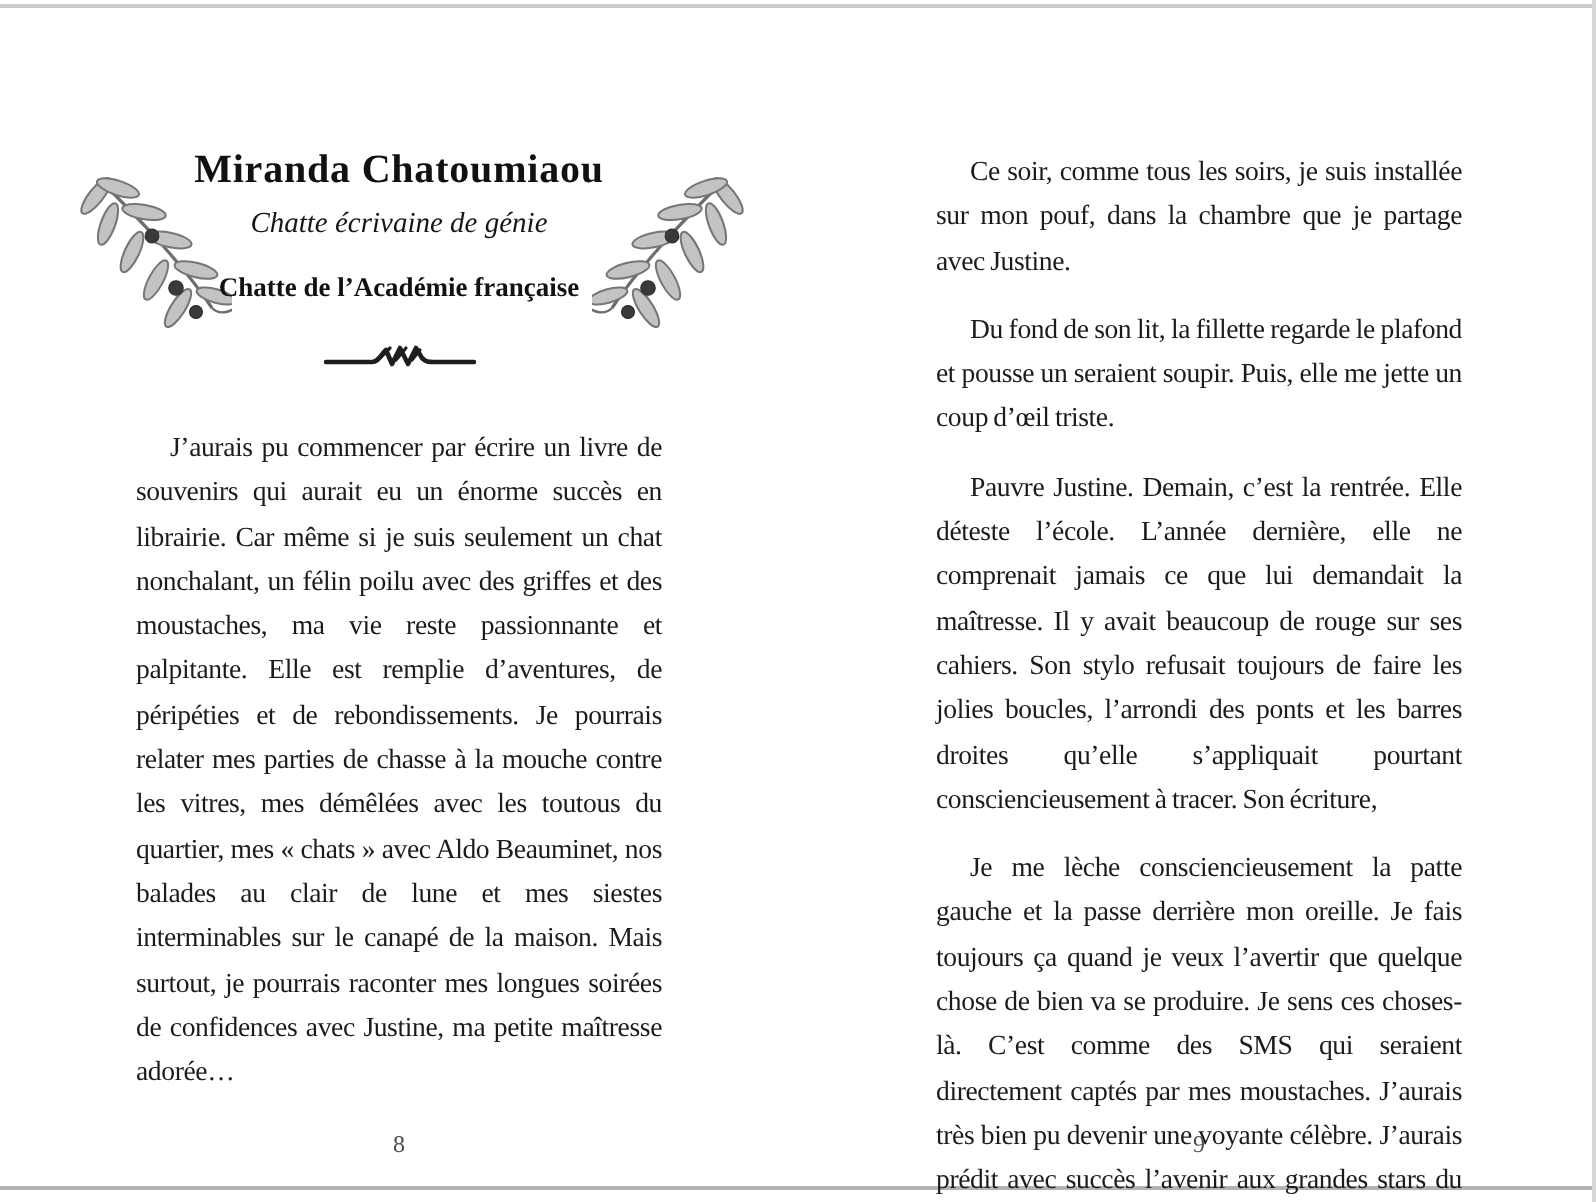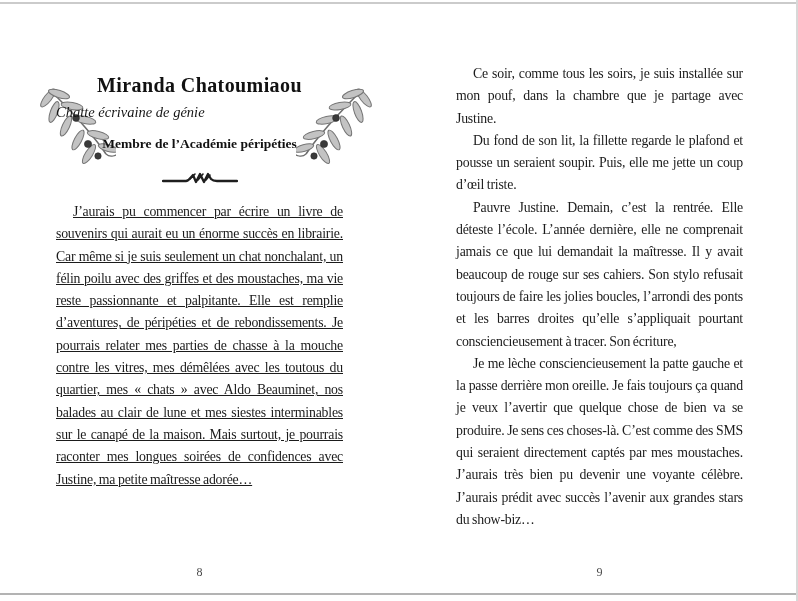--- a/index.html
+++ b/index.html
@@ -27,42 +27,42 @@
 
   
   .chapter-header { position: absolute; left: 0; top: 0; width: 287px; }
   .author-name {
     position: absolute; left: 0; top: 74px; width: 287px;
     text-align: center; font-size: 20px; font-weight: 700;
     letter-spacing: 0.4px; color: #111;
   }
   .author-subtitle {
     position: absolute; left: 0; top: 104px; width: 287px;
-    text-align: left; font-style: italic; font-size: 14.5px; color: #161616;
+    text-align: center; font-style: italic; font-size: 14.5px; color: #161616;
   }
   .author-title {
     position: absolute; left: 0; top: 136px; width: 287px;
     text-align: center; font-size: 13.5px; font-weight: 700; color: #111;
   }
   .ornament { position: absolute; left: 0; top: 170px; width: 287px; text-align: center; }
 
   .branch { position: absolute; top: 82px; width: 84px; height: 90px; }
   .branch-left  { left: -24px; }
   .branch-right { left: 240px; transform: scaleX(-1); }
 
   
   .body-text {
     position: absolute; left: 0; width: 287px;
     font-size: 13.8px; line-height: 22.3px;
     letter-spacing: -0.2px; word-spacing: -0.6px;
     text-align: justify; hyphens: auto; -webkit-hyphens: auto;
   }
-  .body-left  { top: 201px; text-decoration: underline; }
+  .body-left  { top: 201px; }
   .body-right { top: 63px; }
-  .body-text p { margin: 0; text-indent: 17px; }
+  .body-text p { margin: 12px; text-indent: 17px; }
 
   .page-number {
     position: absolute; left: 0; top: 565px; width: 287px;
     text-align: center; font-size: 12px; color: #4a4a4a;
   }
 </style>
 </head>
 <body>
 
 <div class="spread">
@@ -121,21 +121,21 @@
           <g fill="#3a3a3a" stroke="#2a2a2a" stroke-width="0.6">
             <circle cx="44" cy="36" r="3.4"></circle>
             <circle cx="56" cy="62" r="3.6"></circle>
             <circle cx="66" cy="74" r="3.2"></circle>
           </g>
         </svg>
       </div>
 
       <div class="author-name">Miranda Chatoumiaou</div>
       <div class="author-subtitle">Chatte écrivaine de génie</div>
-      <div class="author-title">Membre de l’Académie péripéties</div>
+      <div class="author-title">Chatte de l’Académie française</div>
 
       <div class="ornament">
         <svg width="76" height="18" viewBox="0 0 76 18">
           <path d="M1 11 L24 11 C27 11 28 8 31 5 L34 12 L38 4 L42 12 L46 4 L49 9 C51 11 52 11 55 11 L75 11" fill="none" stroke="#1e1e1e" stroke-width="2.3" stroke-linecap="round" stroke-linejoin="round"></path>
           <path d="M28 9 L33 4 M36 10 L41 4 M44 10 L48 5" fill="none" stroke="#1e1e1e" stroke-width="1.6" stroke-linecap="round"></path>
         </svg>
       </div>
     </div>
 
     <div class="body-text body-left">

